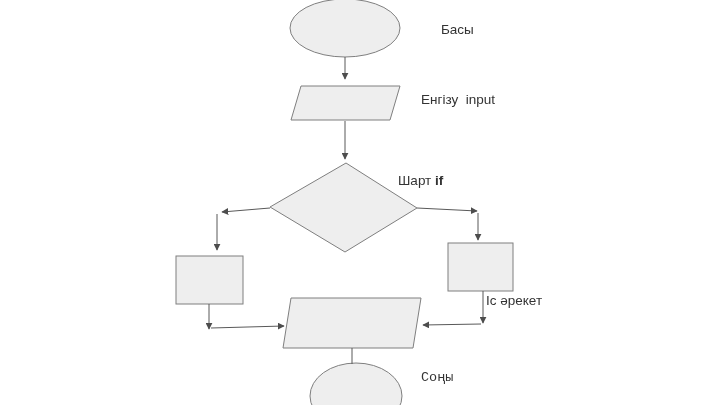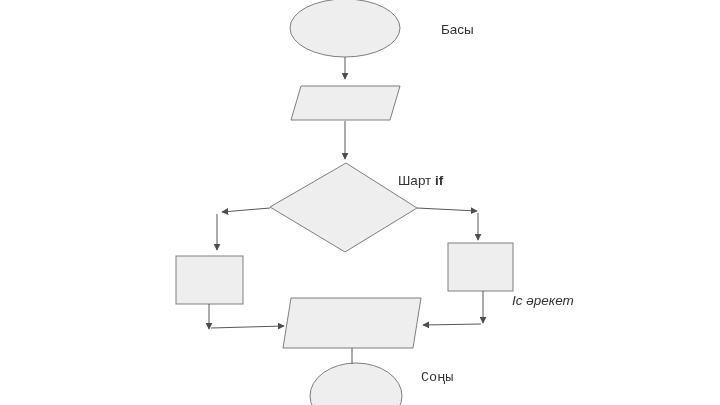--- a/index.html
+++ b/index.html
@@ -83,21 +83,22 @@
     <line class="edge" x1="211" y1="328" x2="284" y2="326" marker-end="url(#arrow)"></line>
 
     <line class="edge" x1="483" y1="291" x2="483" y2="323" marker-end="url(#arrow)"></line>
     <line class="edge" x1="481" y1="324" x2="423" y2="325" marker-end="url(#arrow)"></line>
 
     <line class="edge" x1="352" y1="348" x2="352" y2="364"></line>
   </svg>
 
   <span class="label" style="left:417px; top:22px;margin-left:24px;">Басы</span>
 
+  <span class="label" style="left:421px; top:92px;">Енгізу  input</span>
 
   <span class="label" style="left:398px; top:173px;"><span>Шарт </span><b>if</b></span>
 
-  <span class="label" style="left:512px; top:293px;font-style:italic;">Іс әрекет</span>
+  <span class="label" style="left:486px; top:293px;">Іс әрекет</span>
 
 
   <span class="label" style="left:421px; top:370px;font-family:Liberation Mono, monospace;">Соңы</span>
 
 </div>
 
 </body></html>

